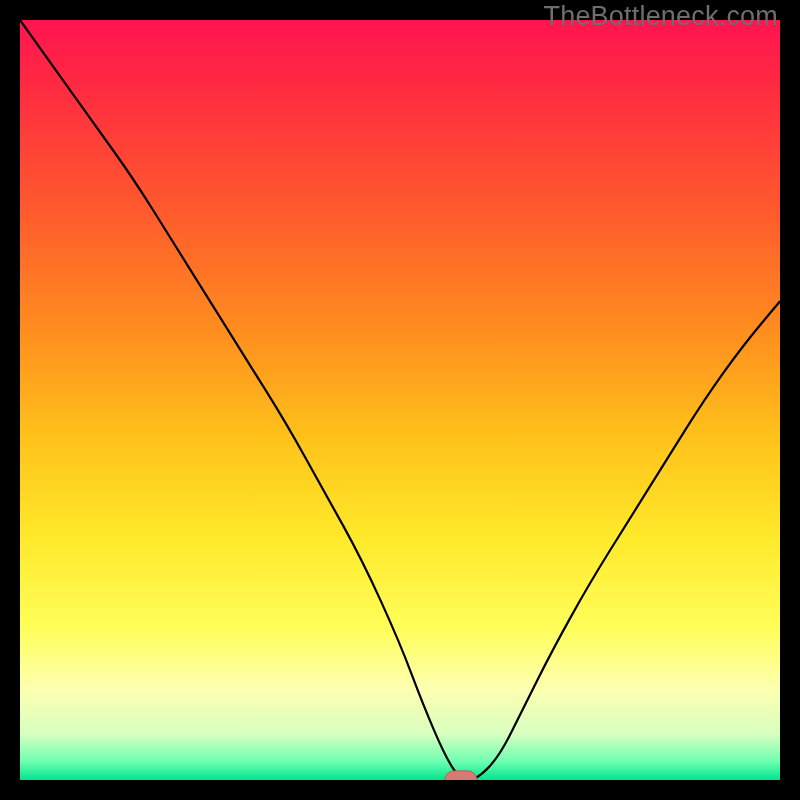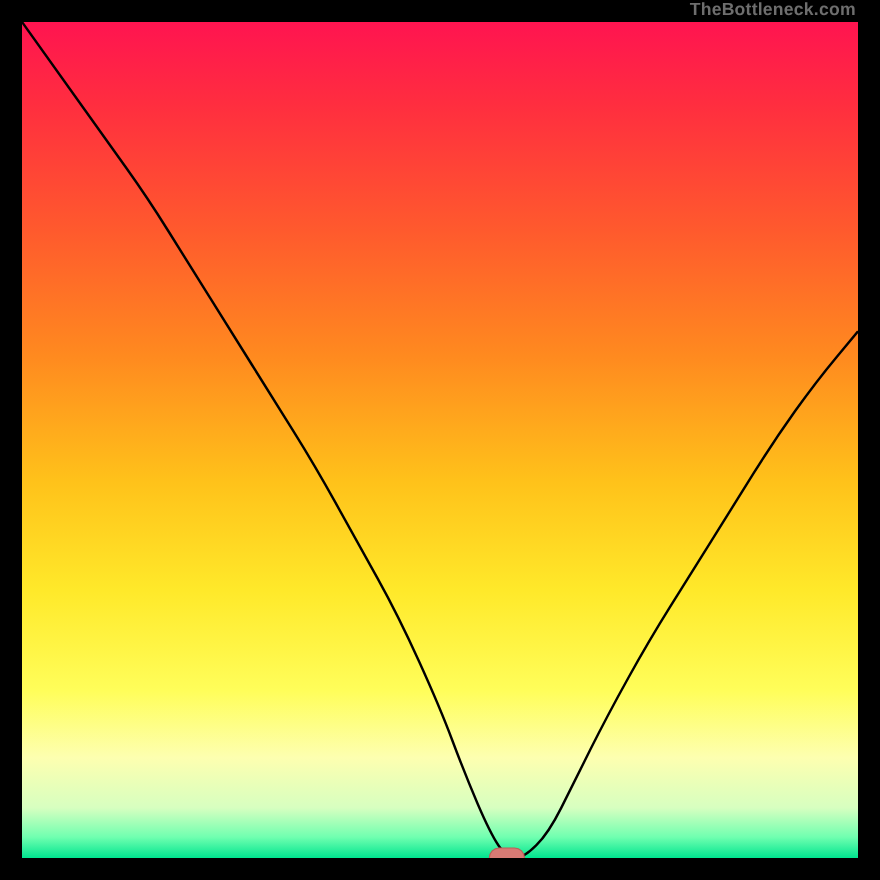--- a/index.html
+++ b/index.html
@@ -17,22 +17,22 @@
     top: 20px;
     width: 760px;
     height: 760px;
     background: #000;
   }
   .watermark {
     position: absolute;
     top: 1px;
     right: 22px;
     color: #6e6e6e;
-    font-size: 16px;
-    font-weight: 700;
+    font-size: 27px;
+    font-weight: 400;
     letter-spacing: 0.2px;
     z-index: 10;
   }
   svg {
     display: block;
   }
 </style>
 </head>
 <body>
 

